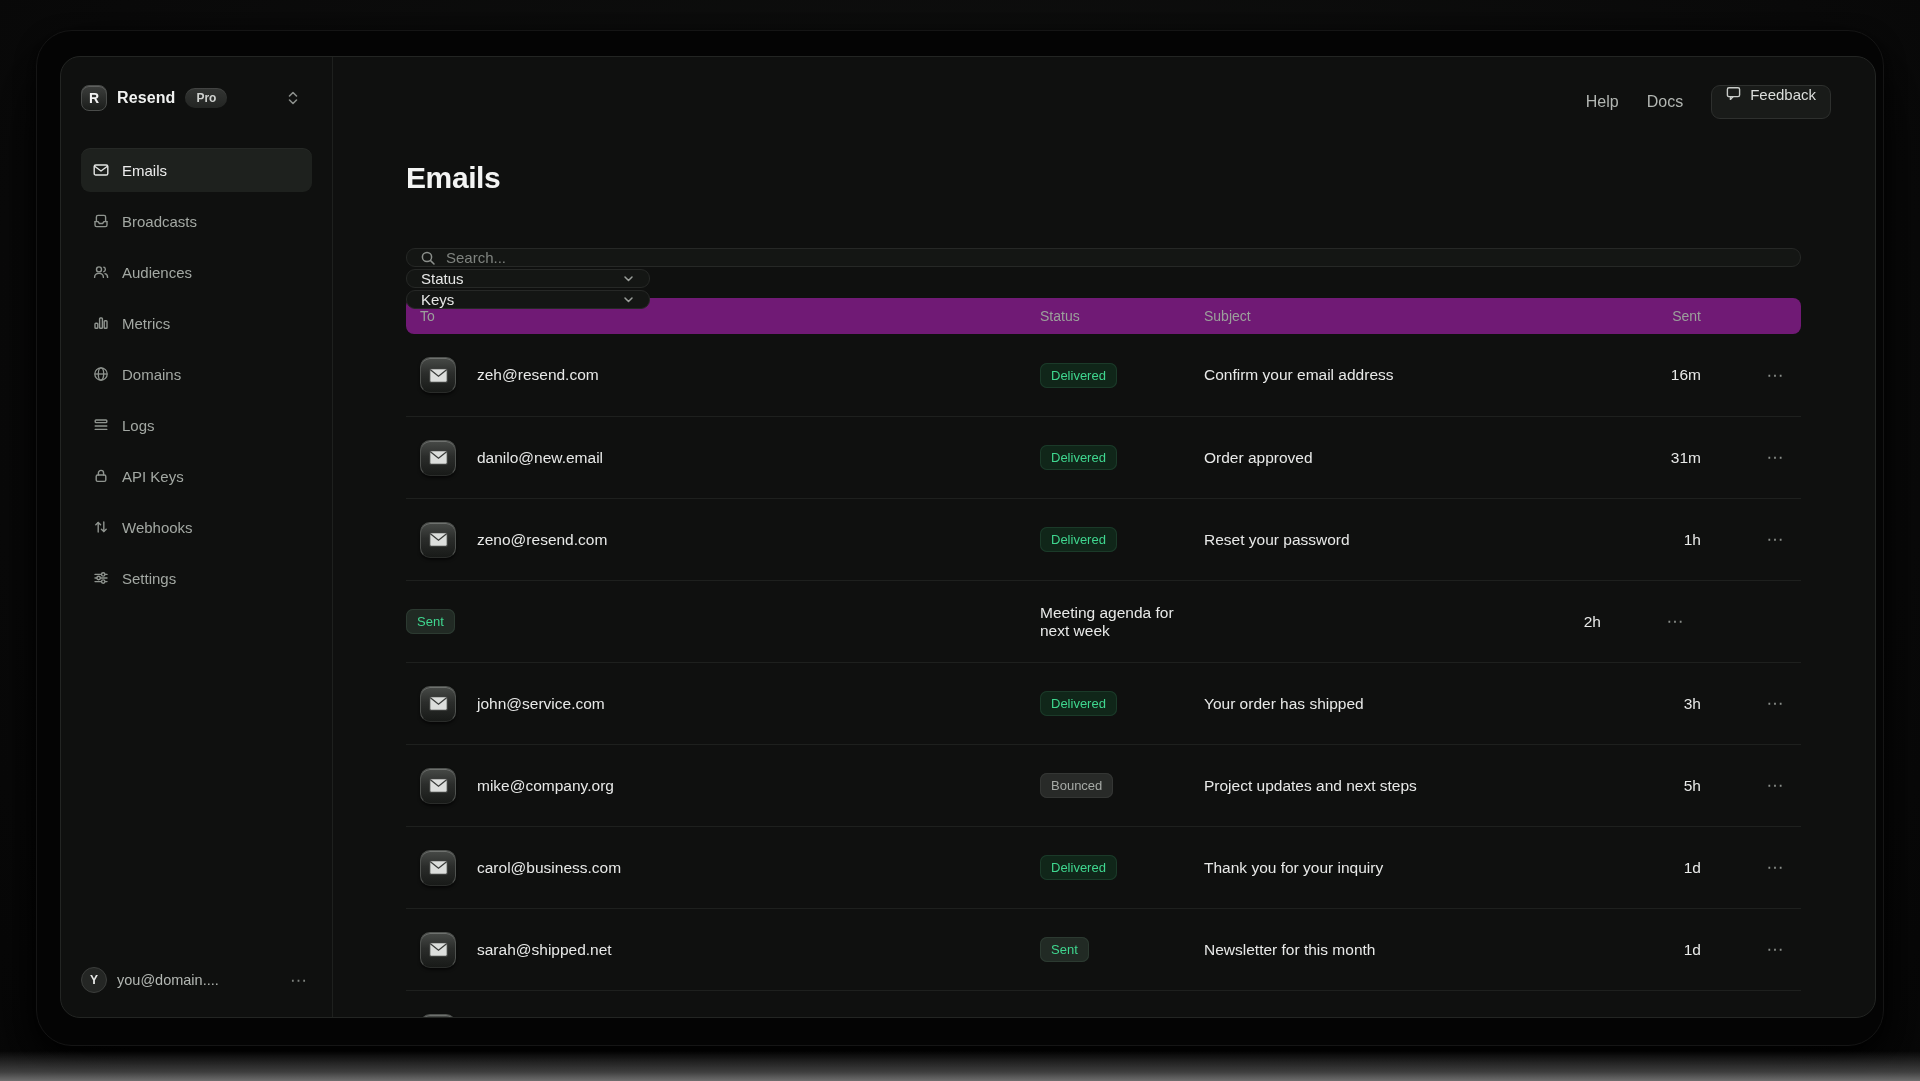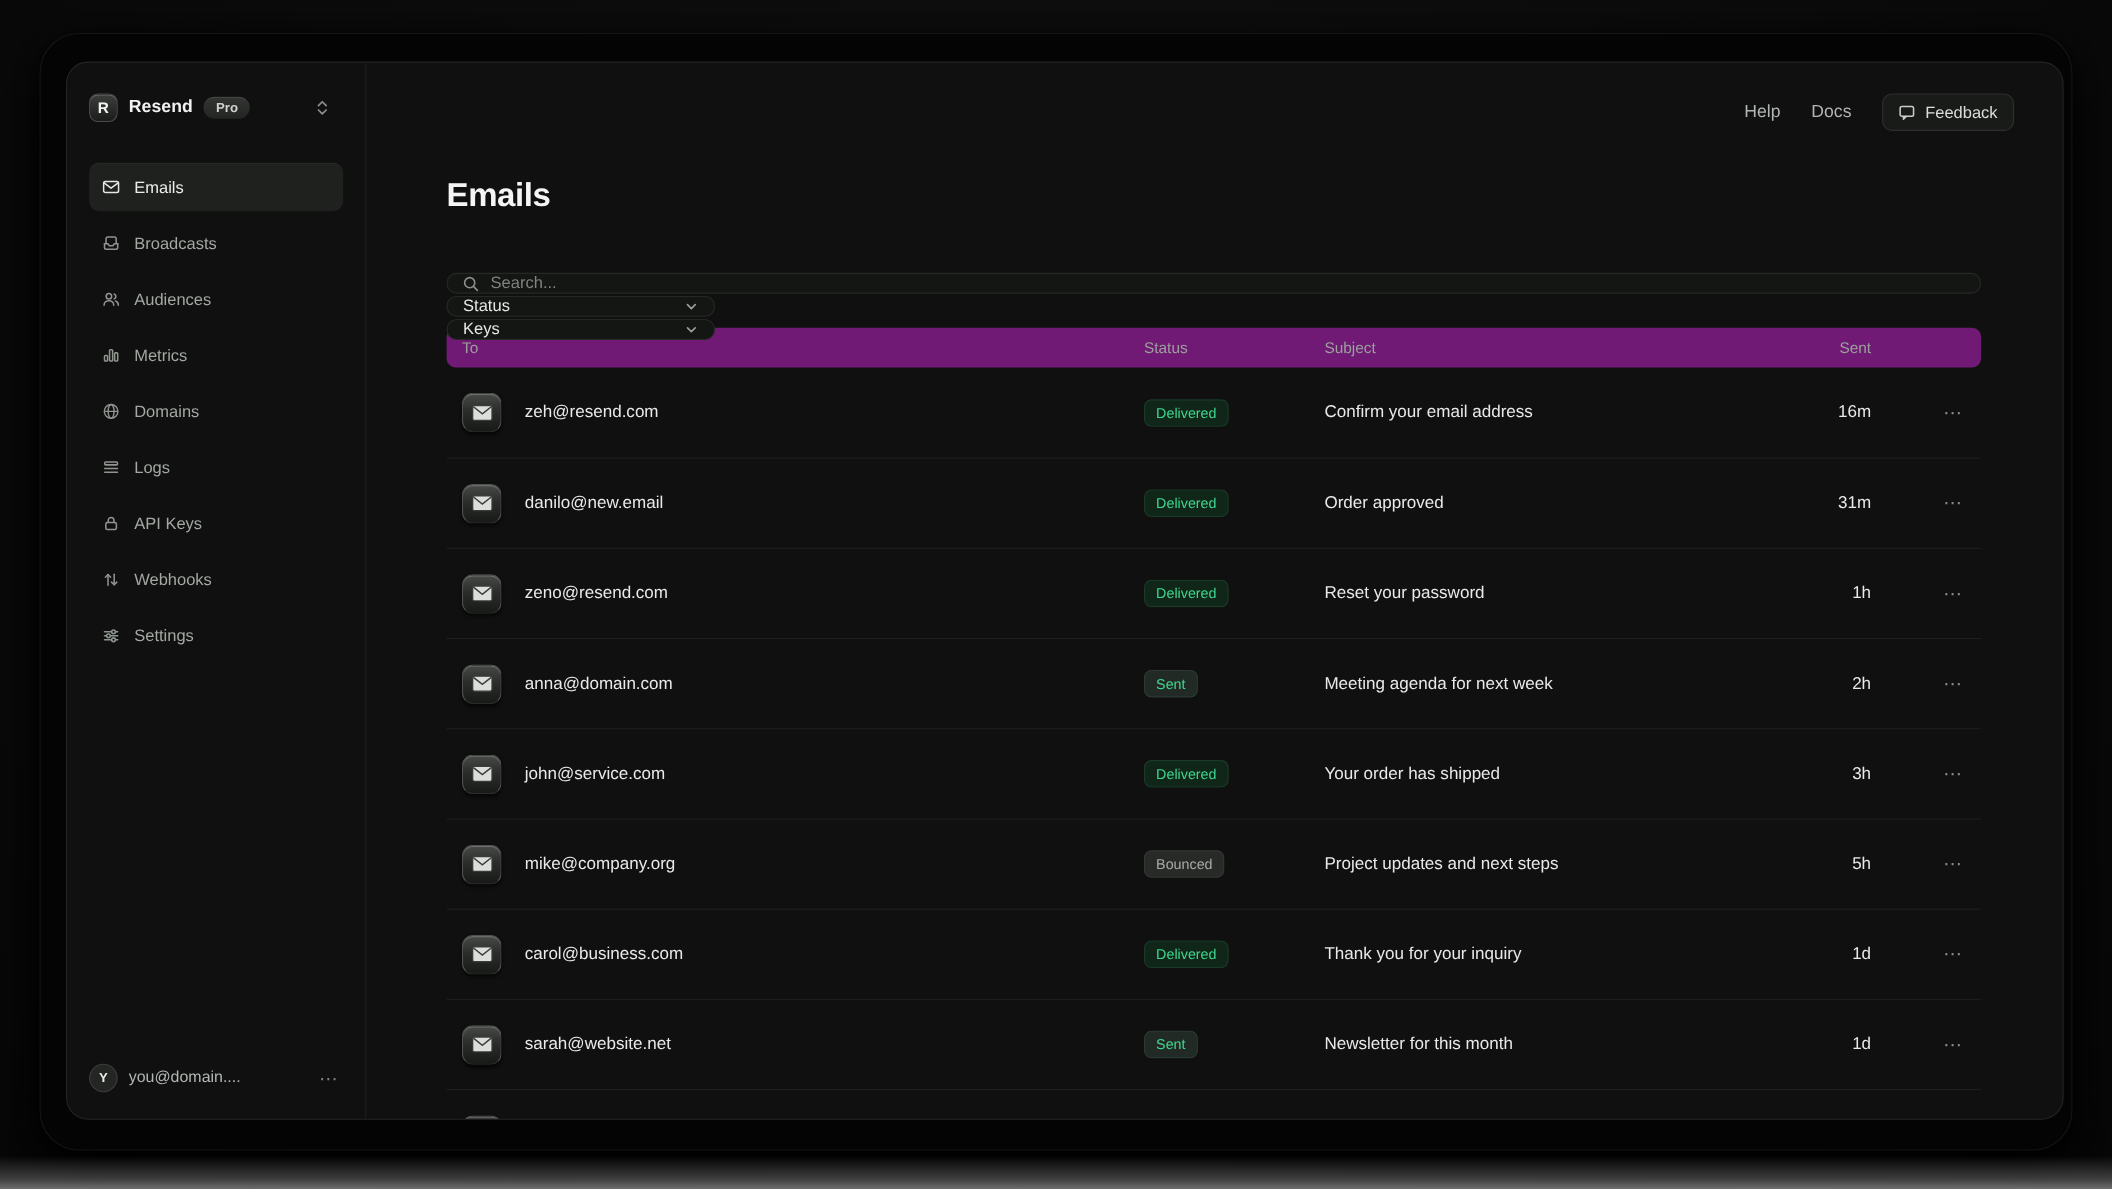--- a/index.html
+++ b/index.html
@@ -43,21 +43,21 @@
     display:flex; align-items:center; justify-content:center; flex:none; }
   .user-email { color:#b3b7b3; font-size:14.5px; }
   .user-menu { margin-left:auto; color:#7d817d; font-size:17px; letter-spacing:1px;
     padding-right:4px; cursor:pointer; }
 
   
   .main { flex:1; position:relative; padding:0 74px 0 73px; }
   .topbar { position:absolute; top:0; right:44px; height:90px;
     display:flex; align-items:center; gap:28px; }
   .toplink { color:#b2b6b2; font-size:16px; cursor:pointer; }
-  .feedback-btn { height:34px; display:flex; align-items:center; gap:9px;
+  .feedback-btn { height:34px; display:flex; align-items:flex-start; gap:9px;
     padding:0 14px; border-radius:9px; background:#191b19; border:1px solid #2e302e;
     color:#dcdedc; font-size:15px; cursor:pointer; }
   .page-title { margin-top:104px; height:40px; color:#f3f4f3; font-size:30px;
     font-weight:700; letter-spacing:-.4px; }
   .filter-row { margin-top:47px; display:flex; gap:2px; height:40px;flex-direction:column; }
   .search-box { flex:1; display:flex; align-items:center; gap:10px; padding:0 13px;
     background:#141614; border:1px solid #262826; border-radius:9px; }
   .search-box input { flex:1; background:transparent; border:none; outline:none;
     color:#e6e7e6; font-size:15px; font-family:"Liberation Sans",sans-serif; }
   .search-box input::placeholder { color:#7f837f; }
@@ -321,29 +321,20 @@
     <div>
       <span class="badge delivered">Delivered</span>
     </div>
     <div class="subject-cell">Reset your password</div>
     <div class="sent-cell">1h</div>
     <div class="menu-cell">
       <span class="row-menu">⋯</span>
     </div>
   </div>
           <div class="row">
-    <div class="to-cell">
-      <span class="thumb">
-        <svg width="19" height="15" viewBox="0 0 19 15">
-          <rect x="0.7" y="0.7" width="17.6" height="13.6" rx="1.6" fill="#dcdedc" stroke="#3a3c3a" stroke-width="1.2"></rect>
-          <path d="M1.4 1.8 L9.5 8.2 L17.6 1.8" fill="none" stroke="#3a3c3a" stroke-width="1.3"></path>
-        </svg>
-      </span>
-      <span class="to-text">anna@domain.com</span>
-    </div>
     <div>
       <span class="badge sent">Sent</span>
     </div>
     <div class="subject-cell">Meeting agenda for next week</div>
     <div class="sent-cell">2h</div>
     <div class="menu-cell">
       <span class="row-menu">⋯</span>
     </div>
   </div>
           <div class="row">
@@ -404,21 +395,21 @@
     </div>
   </div>
           <div class="row">
     <div class="to-cell">
       <span class="thumb">
         <svg width="19" height="15" viewBox="0 0 19 15">
           <rect x="0.7" y="0.7" width="17.6" height="13.6" rx="1.6" fill="#dcdedc" stroke="#3a3c3a" stroke-width="1.2"></rect>
           <path d="M1.4 1.8 L9.5 8.2 L17.6 1.8" fill="none" stroke="#3a3c3a" stroke-width="1.3"></path>
         </svg>
       </span>
-      <span class="to-text">sarah@website.net</span>
+      <span class="to-text">sarah@shipped.net</span>
     </div>
     <div>
       <span class="badge sent">Sent</span>
     </div>
     <div class="subject-cell">Newsletter for this month</div>
     <div class="sent-cell">1d</div>
     <div class="menu-cell">
       <span class="row-menu">⋯</span>
     </div>
   </div>

